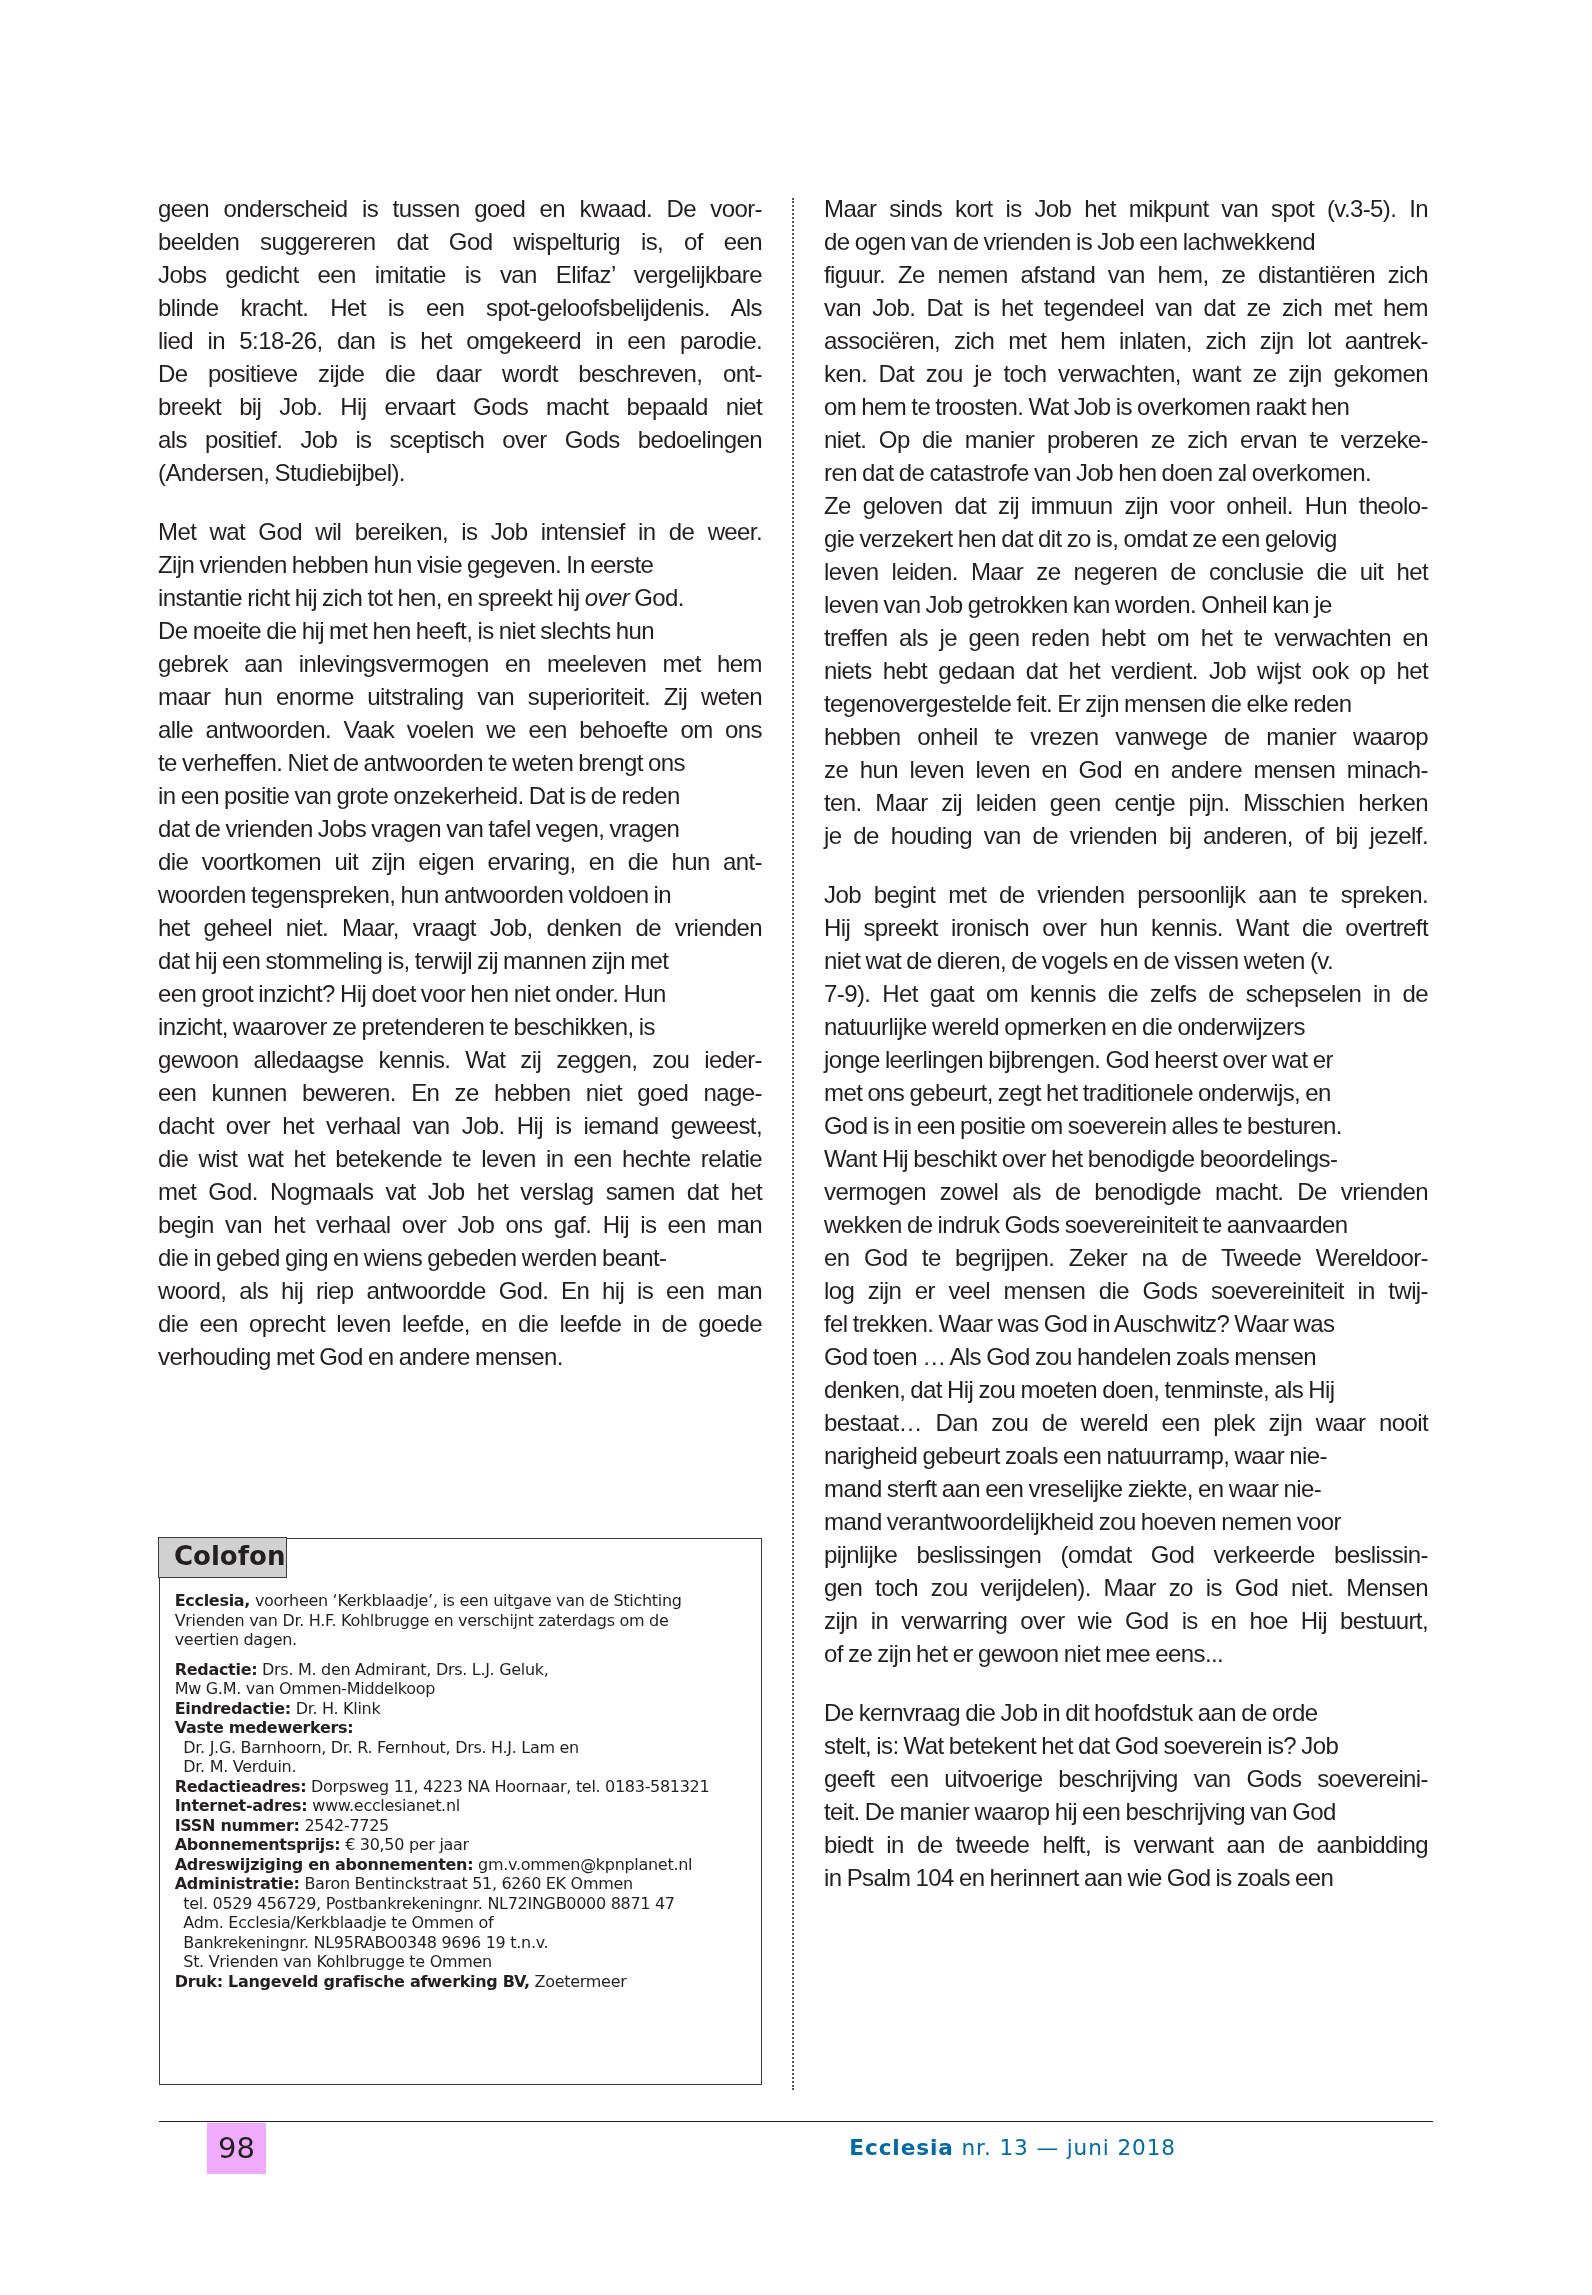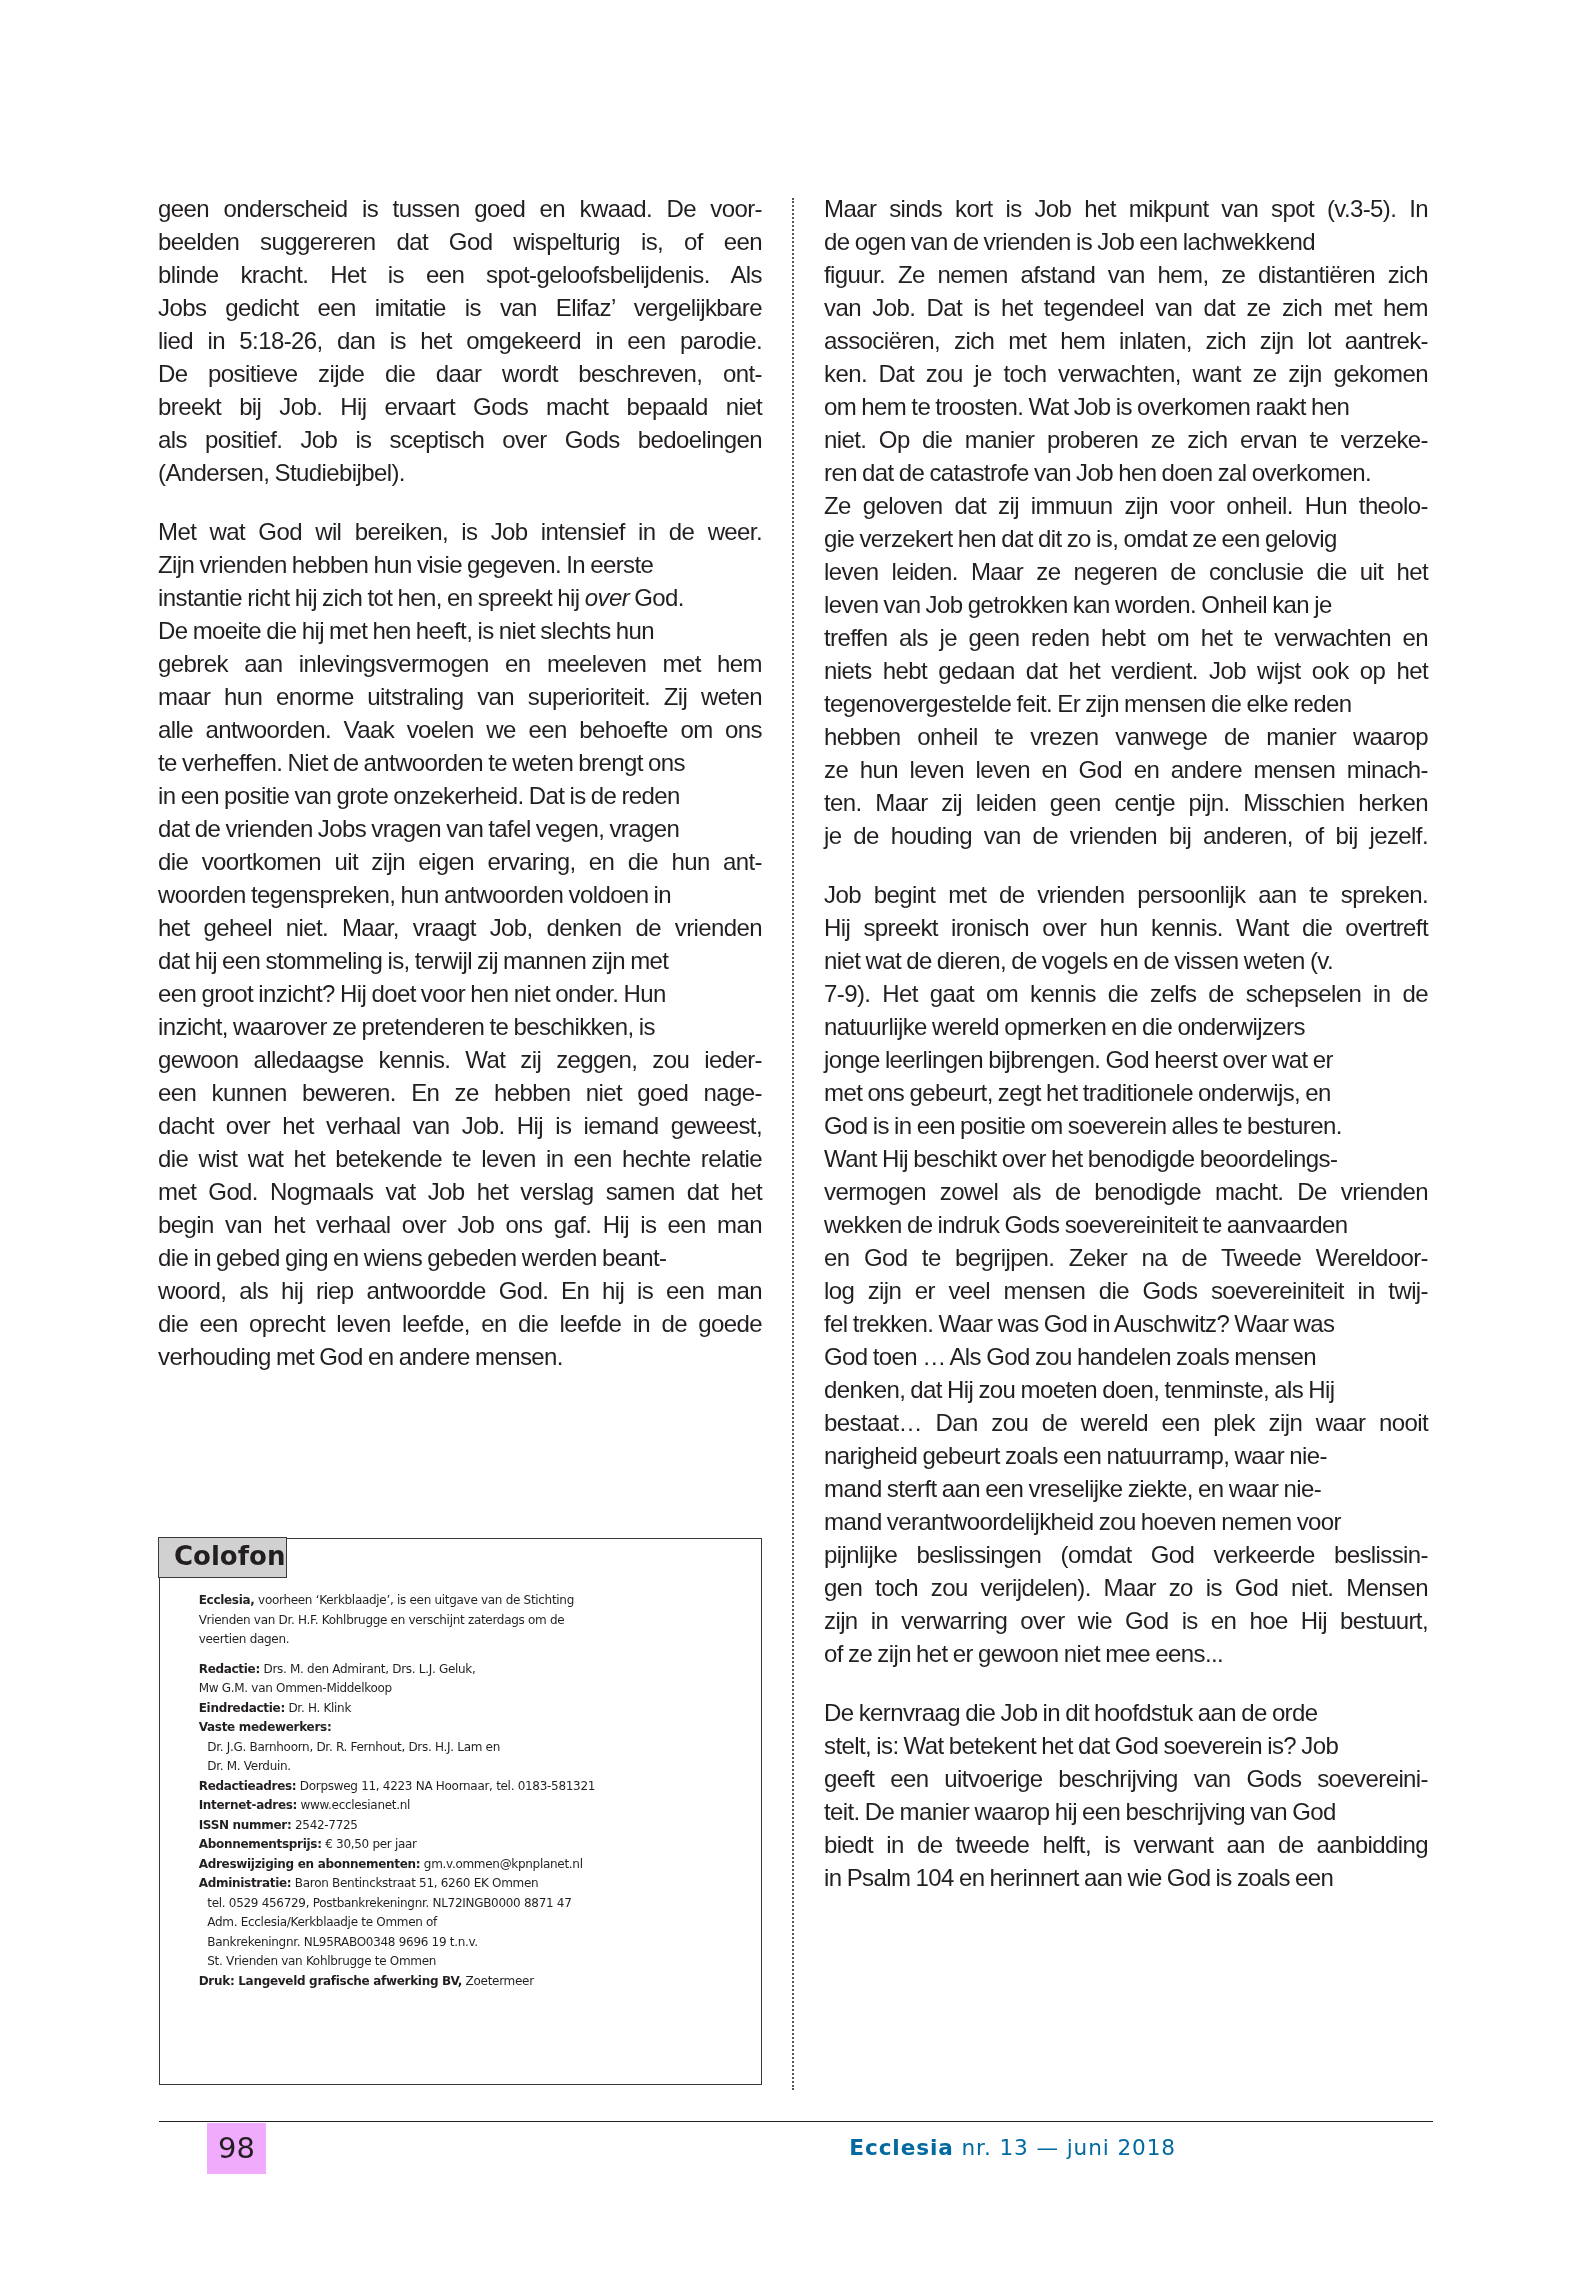--- a/index.html
+++ b/index.html
@@ -53,24 +53,23 @@
     font-family: "DejaVu Sans", sans-serif;
     font-weight: bold;
     font-size: 26px;
     line-height: 36px;
     padding-left: 14.7px;
     letter-spacing: 0px;
   }
   .colofon-body {
     position: absolute;
     left: 14.7px; top: 52px; right: 8.6px;
-    font-size: 12px;
+    font-size: 16px;
     line-height: 19.5px;
     letter-spacing: -0.3px;
-    margin-left: 24px;
   }
   .colofon-body .row { display: block; white-space: nowrap; }
   .colofon-body .row.indent { padding-left: 8.6px; }
   .colofon-body .gap { height: 10.4px; }
   .colofon-body b { font-weight: bold; }
 
   
   .footer-rule {
     position: absolute;
     left: 159px; top: 2113px;
@@ -102,22 +101,22 @@
 </style>
 </head>
 <body>
 
 <div class="page">
 
   <div class="col col-left">
     <div class="para">
       <span class="line justify">geen onderscheid is tussen goed en kwaad. De voor-</span>
       <span class="line justify">beelden suggereren dat God wispelturig is, of een</span>
+      <span class="line justify">Jobs gedicht een imitatie is van Elifaz’ vergelijkbare</span>
       <span class="line justify">blinde kracht. Het is een spot-geloofsbelijdenis. Als</span>
-      <span class="line justify">Jobs gedicht een imitatie is van Elifaz’ vergelijkbare</span>
       <span class="line justify">lied in 5:18-26, dan is het omgekeerd in een parodie.</span>
       <span class="line justify">De positieve zijde die daar wordt beschreven, ont-</span>
       <span class="line justify">breekt bij  Job. Hij ervaart Gods macht bepaald niet</span>
       <span class="line justify">als positief. Job is sceptisch over Gods bedoelingen</span>
       <span class="line">(Andersen, Studiebijbel).</span>
     </div>
     <div class="para">
       <span class="line justify">Met wat God wil bereiken, is Job intensief in de weer.</span>
       <span class="line">Zijn vrienden hebben hun visie gegeven. In eerste</span>
       <span class="line"><span>instantie richt hij zich tot hen, en spreekt hij </span><em>over</em><span> God.</span></span>

